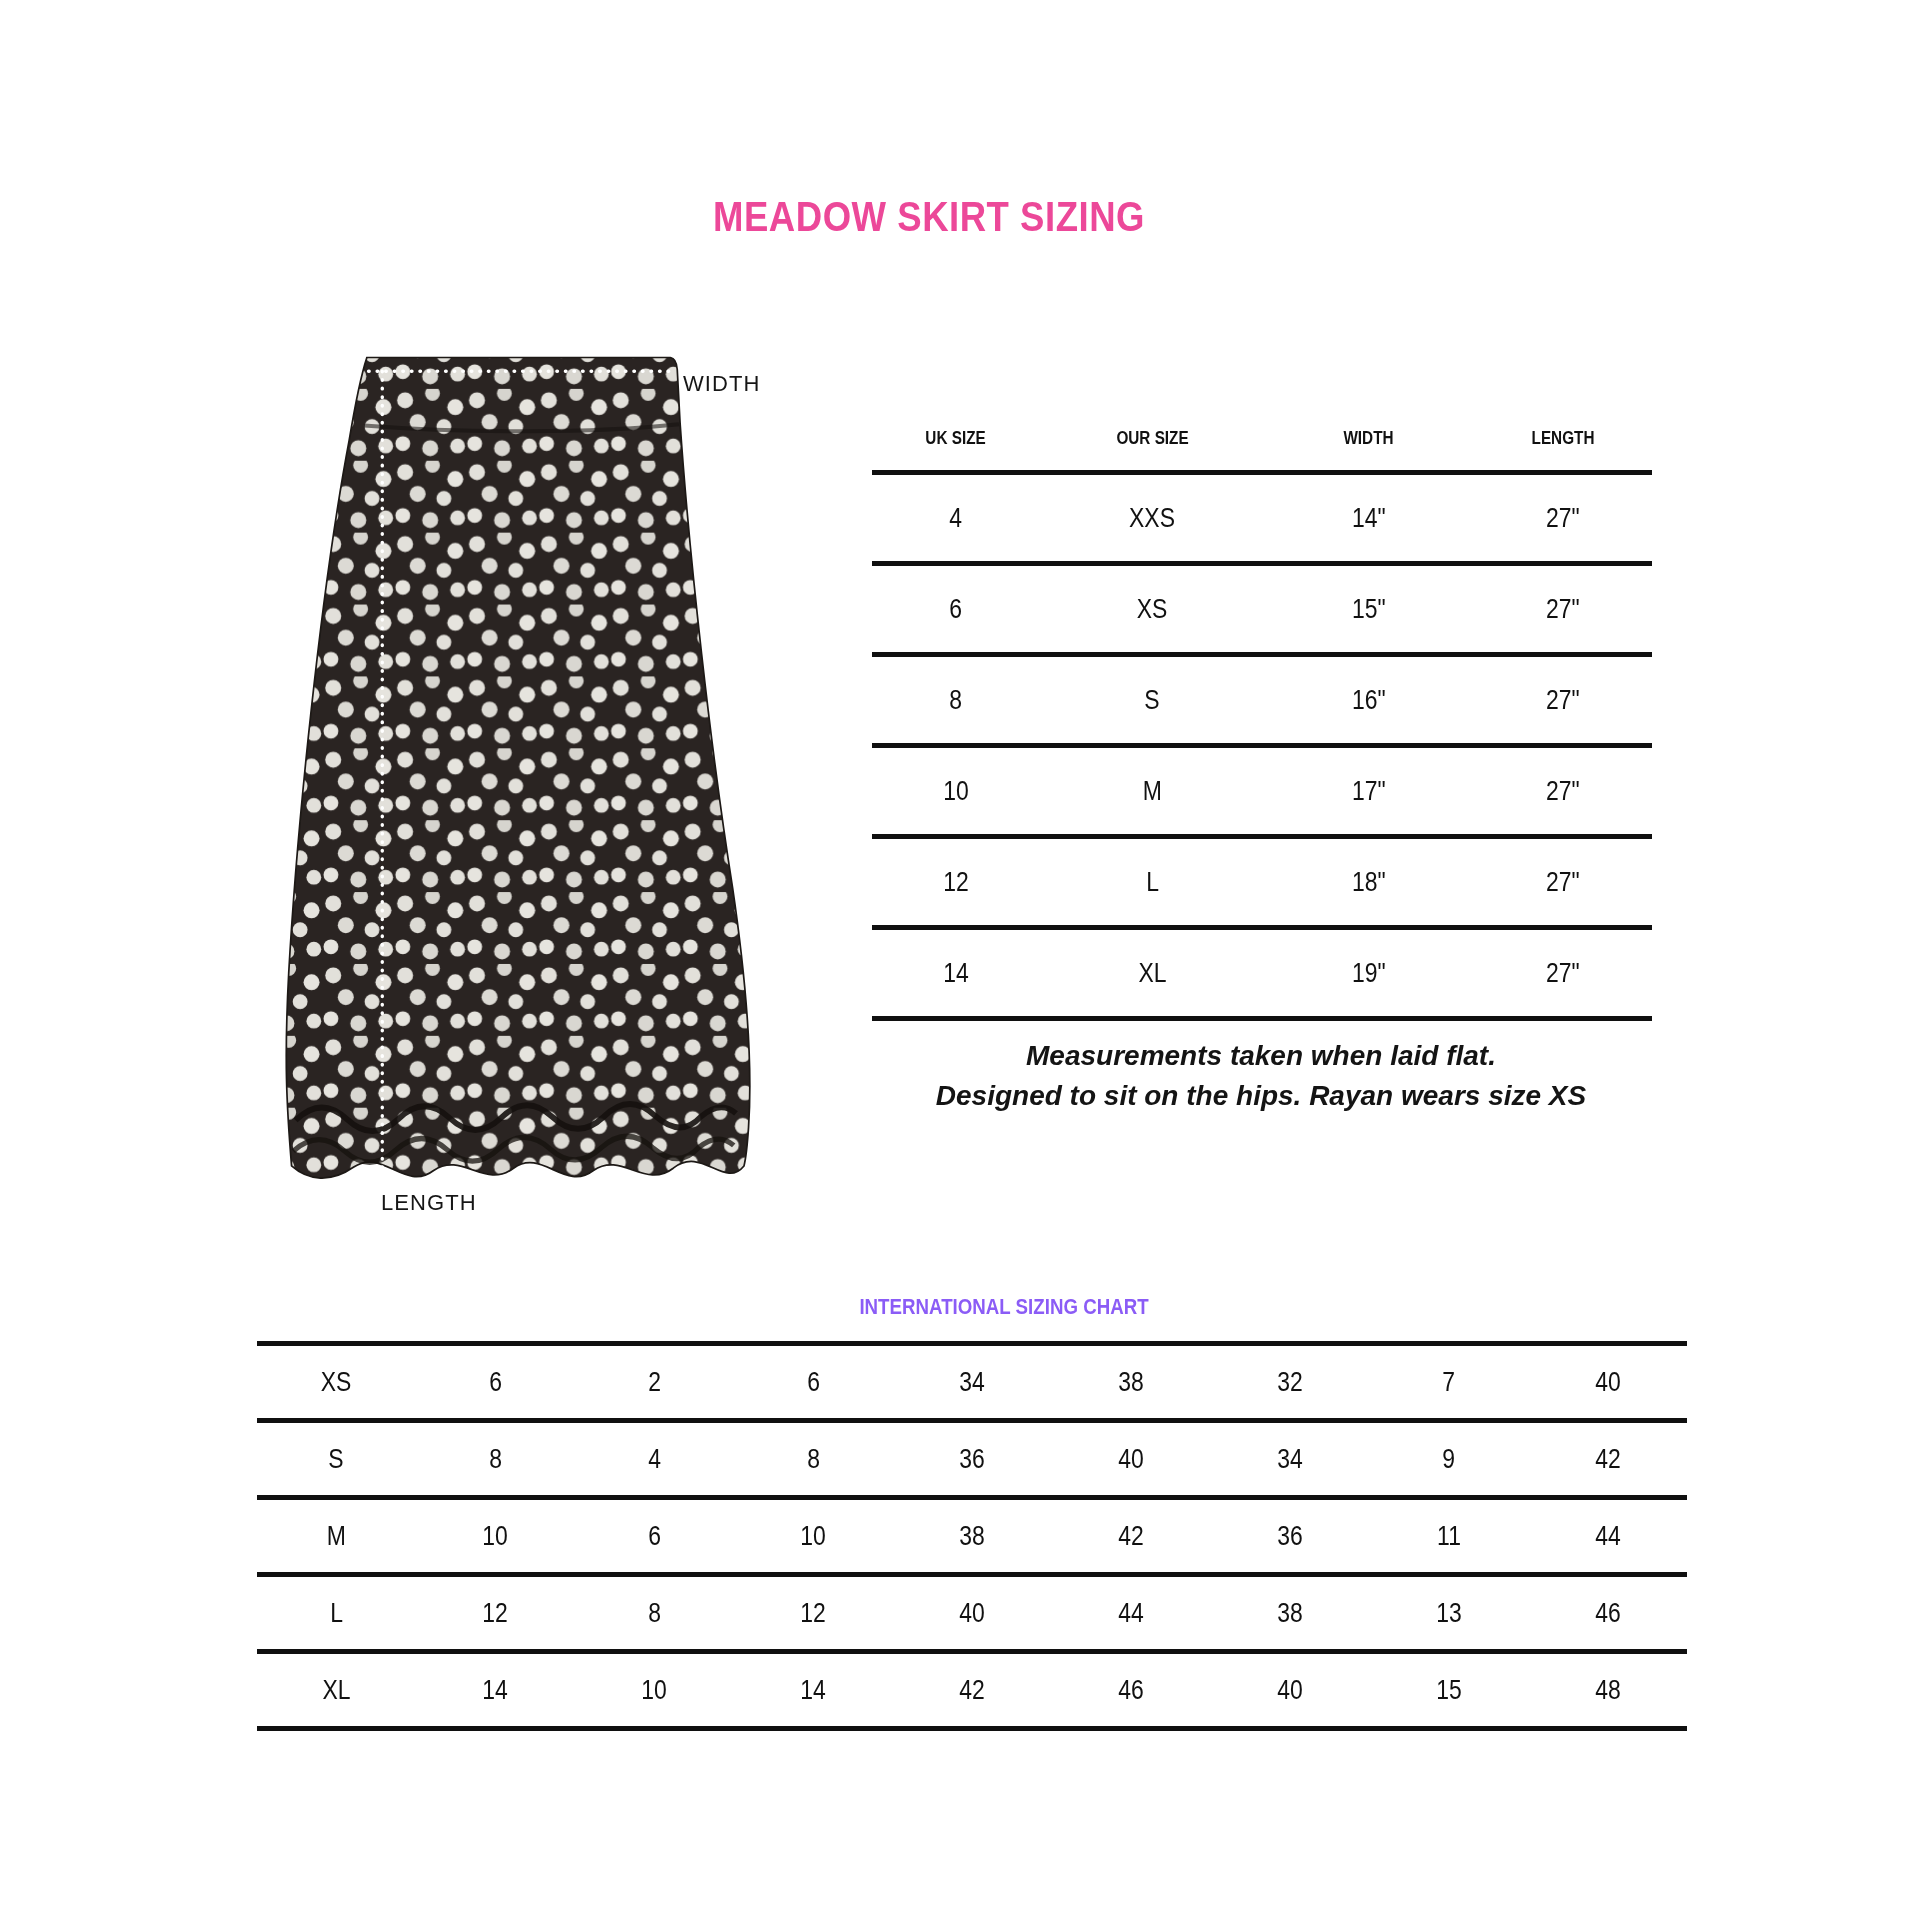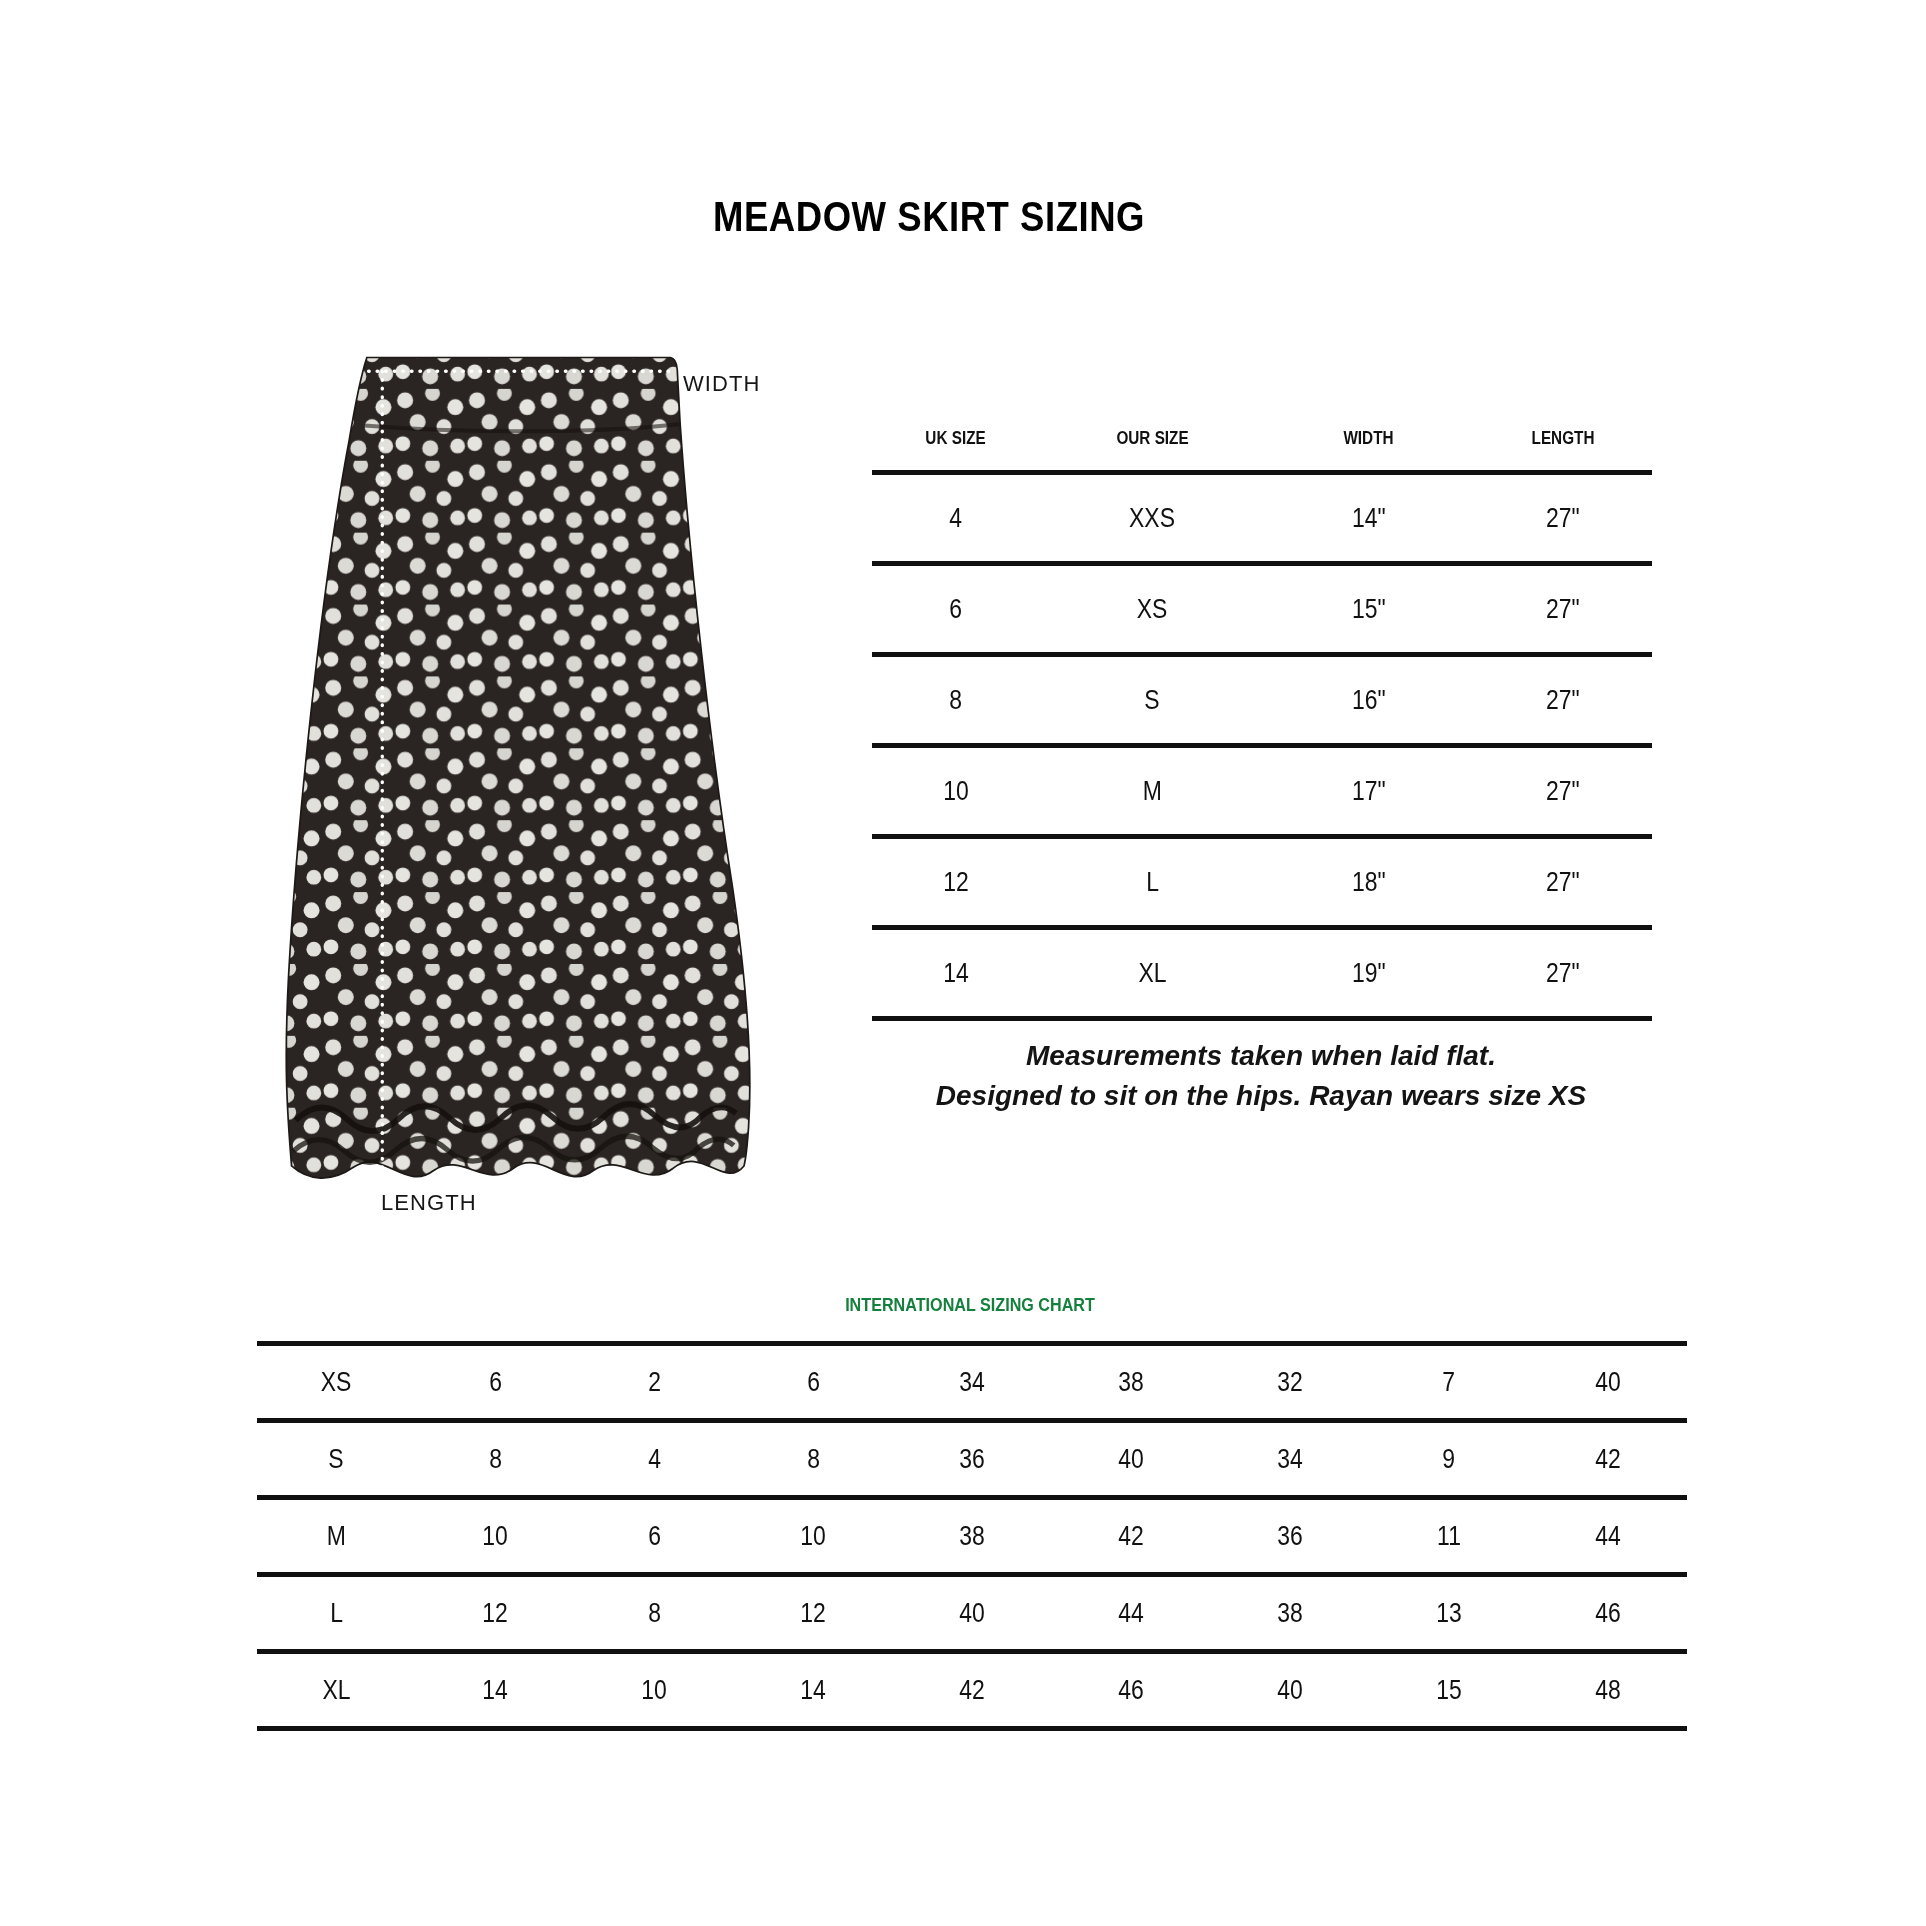--- a/index.html
+++ b/index.html
@@ -6,41 +6,41 @@
   body{
     width:1926px;height:1926px;position:relative;background:#ffffff;
     font-family:"Liberation Sans","DejaVu Sans",sans-serif;color:#111;
     overflow:hidden;
   }
   .cond{display:inline-block;transform:scaleX(0.85);transform-origin:center;white-space:nowrap;}
   .abs{position:absolute;}
   .ctr{transform:translateX(-50%);}
 
   
-  .page-title{left:929px;top:192px;font-size:43px;font-weight:700;letter-spacing:0.6px;color:#000000;}
+  .page-title{left:929px;top:192px;font-size:43px;font-weight:700;letter-spacing:0.6px;color:#ec4899;}
 
   
   .skirt-wrap{left:251px;top:317px;width:525px;height:890px;}
   .measure-label{font-size:22px;font-weight:400;letter-spacing:1.1px;color:#161616;}
   .width-label{left:683px;top:371px;}
   .length-label{left:381px;top:1190px;}
 
   
   .t1{left:872px;top:406px;width:780px;font-size:27px;}
   .t1 .head{display:grid;grid-template-columns:168px 225px 207px 181px;height:64px;align-items:center;justify-items:center;font-weight:700;font-size:18px;}
   .t1 .row{display:grid;grid-template-columns:168px 225px 207px 181px;height:86px;border-top:5.1px solid #101010;align-items:center;justify-items:center;}
   .t1 .bot{height:0;border-top:5.1px solid #101010;}
 
   
   .note{font-size:28px;font-weight:700;font-style:italic;color:#141414;}
   .note1{left:1261px;top:1040px;font-style:italic;}
   .note2{left:1261px;top:1080px;}
 
   
-  .t2-title{left:970px;top:1294px;font-size:19px;font-weight:700;color:#15803d;}
+  .t2-title{left:1004px;top:1294px;font-size:22px;font-weight:700;color:#8b5cf6;}
   .t2{left:257px;top:1341px;width:1430px;font-size:27px;}
   .t2 .head{display:grid;grid-template-columns:repeat(9,1fr);height:60px;align-items:center;justify-items:center;font-weight:700;font-size:26px;}
   .t2 .row{display:grid;grid-template-columns:repeat(9,1fr);height:72px;border-top:5.1px solid #101010;align-items:center;justify-items:center;}
   .t2 .bot{height:0;border-top:5.1px solid #101010;}
 </style>
 </head>
 <body>
 
 <div class="abs ctr page-title"><span class="cond">MEADOW SKIRT SIZING</span></div>
 

